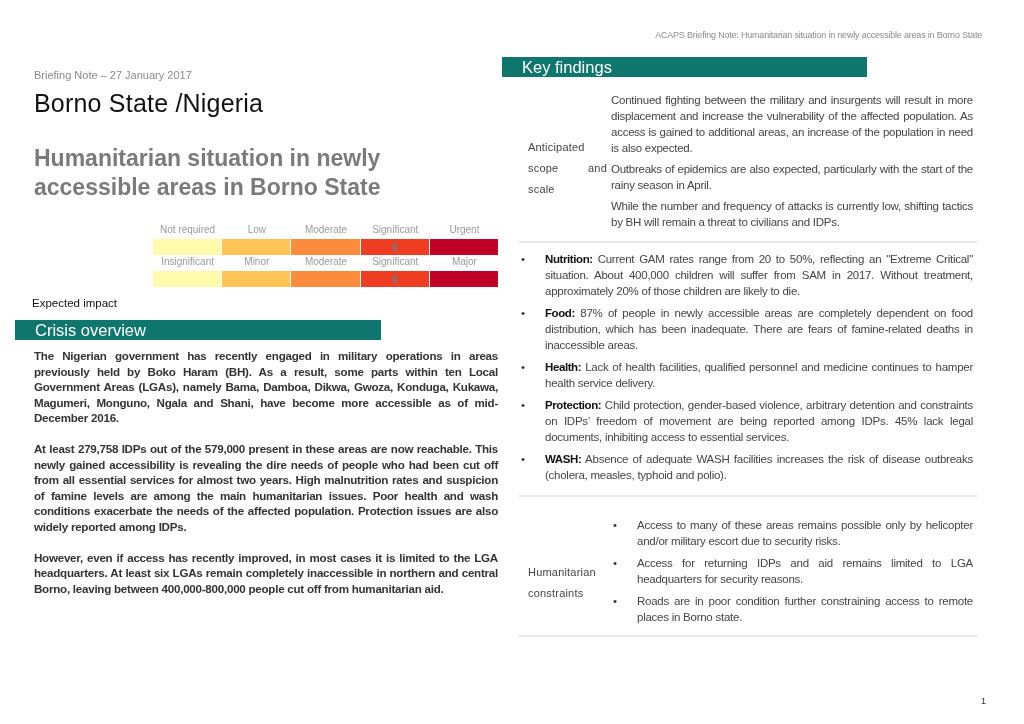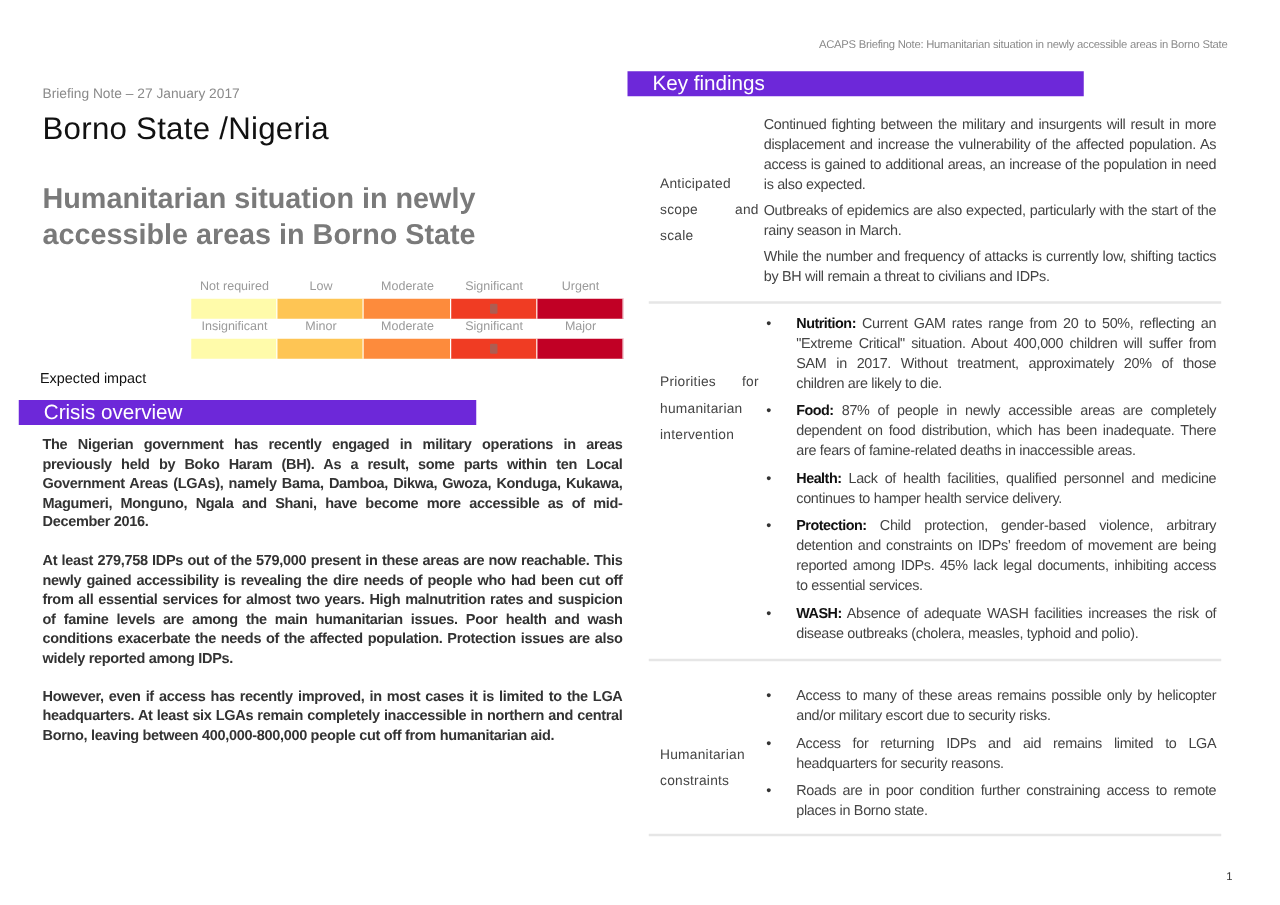--- a/index.html
+++ b/index.html
@@ -24,21 +24,21 @@
     .scale-names { display: flex; height: 15px; }
     .scale-names span { flex: 1; text-align: center; font-size: 10px; color: #9a9a9a; }
     .scale-bar { display: flex; height: 16px; }
     .scale-bar div { flex: 1; border-right: 1px solid #fff; position: relative; }
     .scale-bar div.selected::after {
       content: ""; position: absolute; left: 50%; top: 50%; width: 6px; height: 8px;
       transform: translate(-50%, -50%); background: rgba(120,120,120,0.55); border-radius: 1px;
     }
 
     .section-bar {
-      position: absolute; background: #6d28d9; color: #fff; font-size: 16.5px;
+      position: absolute; background: #0f766e; color: #fff; font-size: 16.5px;
       padding-left: 20px; height: 20px; line-height: 20px;
     }
     .crisis-bar { left: 15px; top: 320px; width: 366px; }
     .key-bar { left: 502px; top: 57px; width: 365px; }
 
     .overview { position: absolute; left: 34px; top: 348px; width: 464px; font-size: 11.6px; line-height: 15.5px; color: #333; text-align: justify; letter-spacing: -0.25px; }
     .overview p { margin-bottom: 15.5px; font-weight: bold; }
 
     
     .findings { position: absolute; left: 519px; top: 90px; width: 458px; }
@@ -116,27 +116,26 @@
   <p>However, even if access has recently improved, in most cases it is limited to the LGA headquarters. At least six LGAs remain completely inaccessible in northern and central Borno, leaving between 400,000-800,000 people cut off from humanitarian aid.</p>
 </div>
 
 <div class="section-bar key-bar">Key findings</div>
 
 <div class="findings">
   <div class="finding" id="f0">
     <div class="finding-label">Anticipated scope and scale</div>
     <div class="finding-body">
       <p>Continued fighting between the military and insurgents will result in more displacement and increase the vulnerability of the affected population. As access is gained to additional areas, an increase of the population in need is also expected.</p>
-      <p>Outbreaks of epidemics are also expected, particularly with the start of the rainy season in March.</p>
+      <p>Outbreaks of epidemics are also expected, particularly with the start of the rainy season in April.</p>
       <p>While the number and frequency of attacks is currently low, shifting tactics by BH will remain a threat to civilians and IDPs.</p>
     </div>
   </div>
 
   <div class="finding" id="f1">
-    <div class="finding-label">Priorities for humanitarian intervention</div>
     <div class="finding-body">
       <ul>
         <li><b>Nutrition:</b><span> Current GAM rates range from 20 to 50%, reflecting an "Extreme Critical" situation. About 400,000 children will suffer from SAM in 2017. Without treatment, approximately 20% of those children are likely to die.</span></li>
         <li><b>Food:</b><span> 87% of people in newly accessible areas are completely dependent on food distribution, which has been inadequate. There are fears of famine-related deaths in inaccessible areas.</span></li>
         <li><b>Health:</b><span> Lack of health facilities, qualified personnel and medicine continues to hamper health service delivery.</span></li>
         <li><b>Protection:</b><span> Child protection, gender-based violence, arbitrary detention and constraints on IDPs’ freedom of movement are being reported among IDPs. 45% lack legal documents, inhibiting access to essential services.</span></li>
         <li><b>WASH:</b><span> Absence of adequate WASH facilities increases the risk of disease outbreaks (cholera, measles, typhoid and polio).</span></li>
       </ul>
     </div>
   </div>

